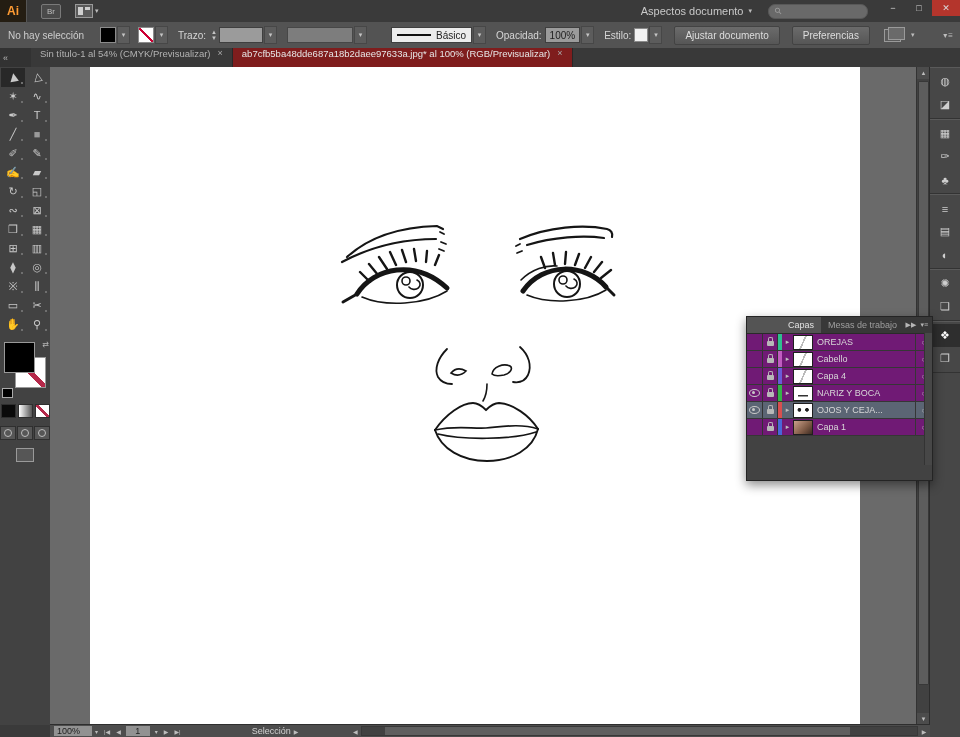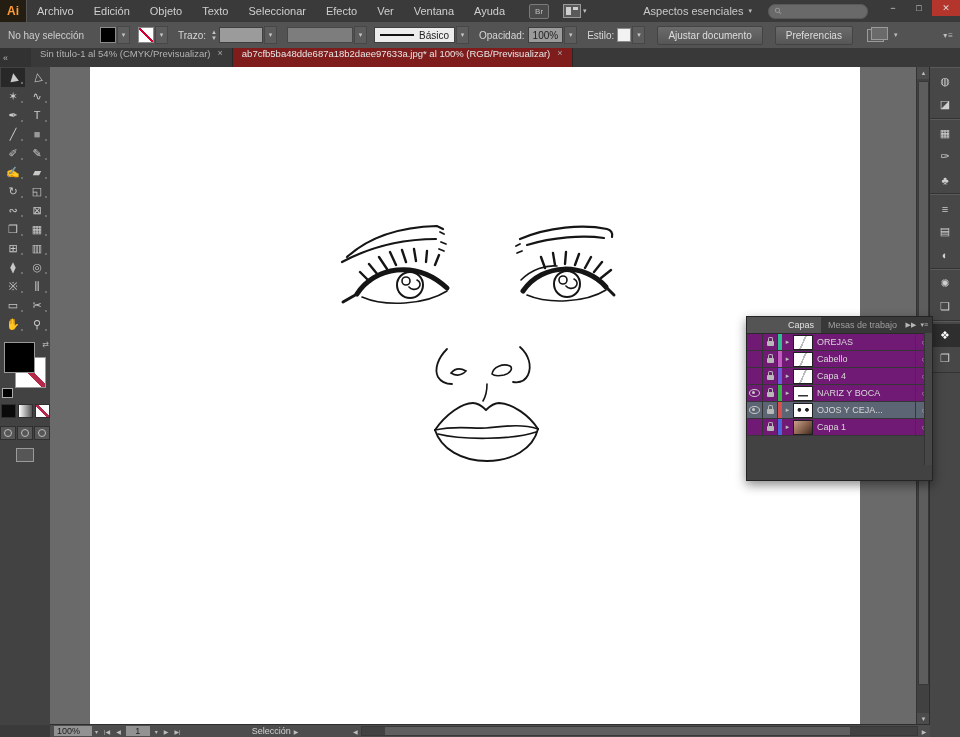--- a/index.html
+++ b/index.html
@@ -141,38 +141,27 @@
   .hs-track{flex:1;height:8px;background:#414141;border:1px solid #383838;position:relative;}
   .hs-thumb{position:absolute;left:4%;width:84%;top:0;bottom:0;background:#5f5f5f;}
 </style>
 </head>
 <body>
 
 <div id="app">
 
   <div class="menubar">
     <div class="ai-logo">Ai</div>
-    <div class="menu-items">
-        <span class="menu-item">Archivo</span>
-        <span class="menu-item">Edición</span>
-        <span class="menu-item">Objeto</span>
-        <span class="menu-item">Texto</span>
-        <span class="menu-item">Seleccionar</span>
-        <span class="menu-item">Efecto</span>
-        <span class="menu-item">Ver</span>
-        <span class="menu-item">Ventana</span>
-        <span class="menu-item">Ayuda</span>
-      </div>
     <div class="br-btn">Br</div>
     <div class="arrange-btn">
       <span class="arrange-ico"></span>
       <span class="arrow">▾</span>
     </div>
     <div class="workspace">
-      <span>Aspectos esenciales</span>
+      <span>Aspectos documento</span>
       <span class="arrow">▾</span>
     </div>
     <div class="searchbox">
       <span class="search-glyph">⚲</span>
     </div>
     <div class="winbtns">
       <div class="winbtn">−</div>
       <div class="winbtn">□</div>
       <div class="winbtn close">✕</div>
     </div>
@@ -186,21 +175,21 @@
     <div class="dd">▾</div>
     <span class="cb-label accent">Trazo:</span>
     <div class="stepper">
       <span>▲</span>
       <span>▼</span>
     </div>
     <div class="inset empty"></div>
     <div class="dd">▾</div>
     <div class="wide-dd" style="margin-left:10px;"></div>
     <div class="dd">▾</div>
-    <div class="basico" style="margin-left:7px;">
+    <div class="basico" style="margin-left:24px;">
       <span class="line"></span>
       <span>Básico</span>
     </div>
     <div class="dd">▾</div>
     <span class="cb-label accent">Opacidad:</span>
     <div class="inset">100%</div>
     <div class="dd">▾</div>
     <span class="cb-label accent">Estilo:</span>
     <div class="swatch style"></div>
     <div class="dd">▾</div>

